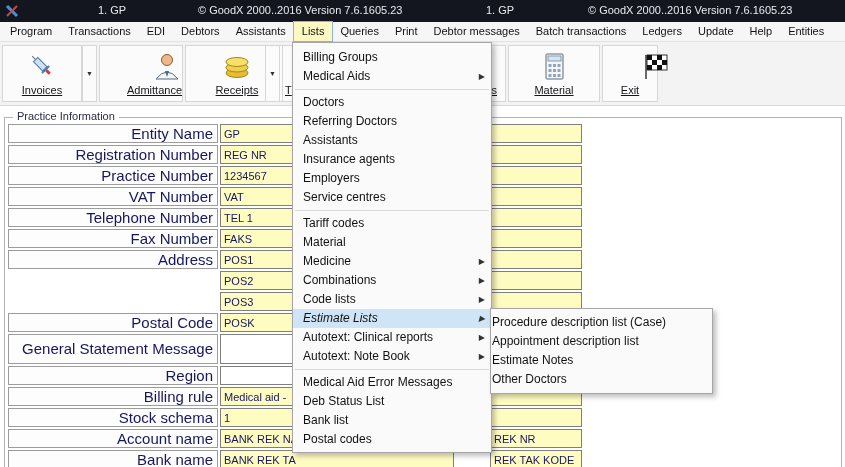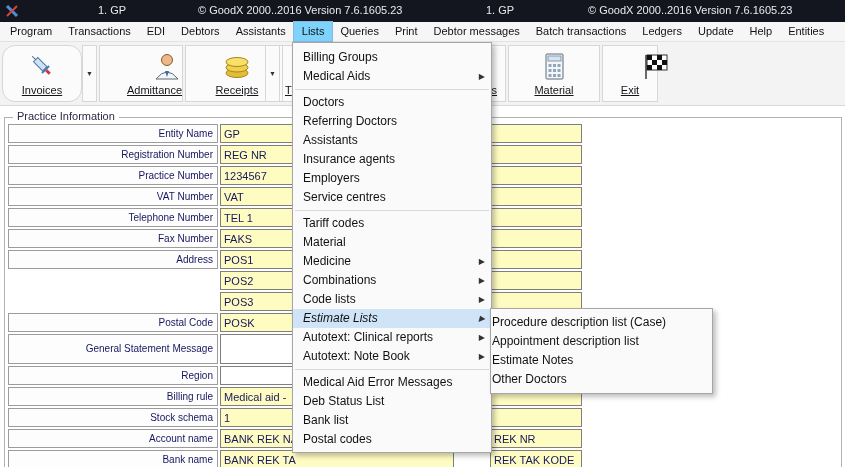--- a/index.html
+++ b/index.html
@@ -14,55 +14,55 @@
   .tb-ent-l { left:98px; }  .tb-cop-l { left:198px; }
   .tb-ent-r { left:486px; } .tb-cop-r { left:588px; }
   .applogo { position:absolute; left:4px; top:4px; }
 
   
   .menubar { position:absolute; left:0; top:22px; width:845px; height:20px;
              background:#f6f6f6; border-bottom:1px solid #e3e3e3;
              display:flex; align-items:stretch; font-size:11px; color:#111;
              padding-left:2px; }
   .mitem { padding:0 8px; line-height:19px; white-space:nowrap; }
-  .mitem.active { background:#7dd3fc; outline:1px solid #8ab6dd; }
+  .mitem.active { background:#fef9c3; outline:1px solid #8ab6dd; }
 
   
   .toolbar { position:absolute; left:0; top:42px; width:845px; height:64px;
              background:#f3f3f3; border-bottom:1px solid #d8d8d8; }
   .tcell { position:absolute; top:3px; bottom:3px; background:#fbfbfb;
            border:1px solid #d7d7d7; text-align:center; }
   .ticon { margin-top:5px; height:32px; }
   .tlabel { position:absolute; bottom:5px; left:0; right:0; font-size:11px;
             color:#15151a; text-decoration:underline; white-space:nowrap; }
   .tarrow { position:absolute; top:3px; bottom:3px; background:#fbfbfb;
             border:1px solid #d7d7d7; font-size:7px; color:#333;
             display:flex; align-items:center; justify-content:center; }
-  .c-invoices   { left:2px;   width:80px;border-radius:13px; }
+  .c-invoices   { left:2px;   width:80px; }
   .a-invoices   { left:82px;  width:15px; }
   .c-admittance { left:99px;  width:84px;text-align:right; }
   .c-receipts   { left:185px; width:104px;text-decoration:underline; }
   .a-receipts   { left:265px; width:15px; }
   .c-partial-t  { left:282px; width:90px; }
   .c-partial-t .tlabel { text-align:left; padding-left:2px; text-decoration:underline; }
   .c-partial-s  { left:420px; width:86px; }
   .c-partial-s .tlabel { text-align:right; padding-right:8px; }
   .c-statement  { left:508px; width:92px; }
   .c-exit       { left:602px; width:56px;padding-left:38px; }
 
   
   .groupbox { position:absolute; left:4px; top:117px; right:3px; bottom:-4px;
               border:1px solid #b2b2b2; }
   .grouplabel { position:absolute; left:13px; top:110px; background:#fff;
                 padding:0 4px; font-size:11px; color:#2a2a46; z-index:2; }
   .form { position:absolute; left:8px; top:124px; z-index:1; }
   .frow { display:flex; margin-bottom:2px; height:19px; }
   .frow.tall { height:30px; }
   .flabel { width:210px; height:100%; border:1px solid #9c9c9c; background:#fdfdfd;
-            font-size:10px; color:#16175e; text-align:right; padding-right:4px;
+            font-size:15px; color:#16175e; text-align:right; padding-right:4px;
             line-height:16px; display:flex; align-items:center; justify-content:flex-end; }
   .flabel.ghost { border-color:transparent; background:transparent; }
   .ffield { margin-left:2px; width:234px; height:100%; border:1px solid #7f7f7f;
             background:#fffcc2; font-size:11px; color:#16175e; padding-left:3px;
             line-height:16px; display:flex; align-items:center; overflow:hidden;
             white-space:nowrap; }
   .ffield.white { background:#ffffff; }
   .ffield2 { margin-left:36px; width:92px; }
 
   

